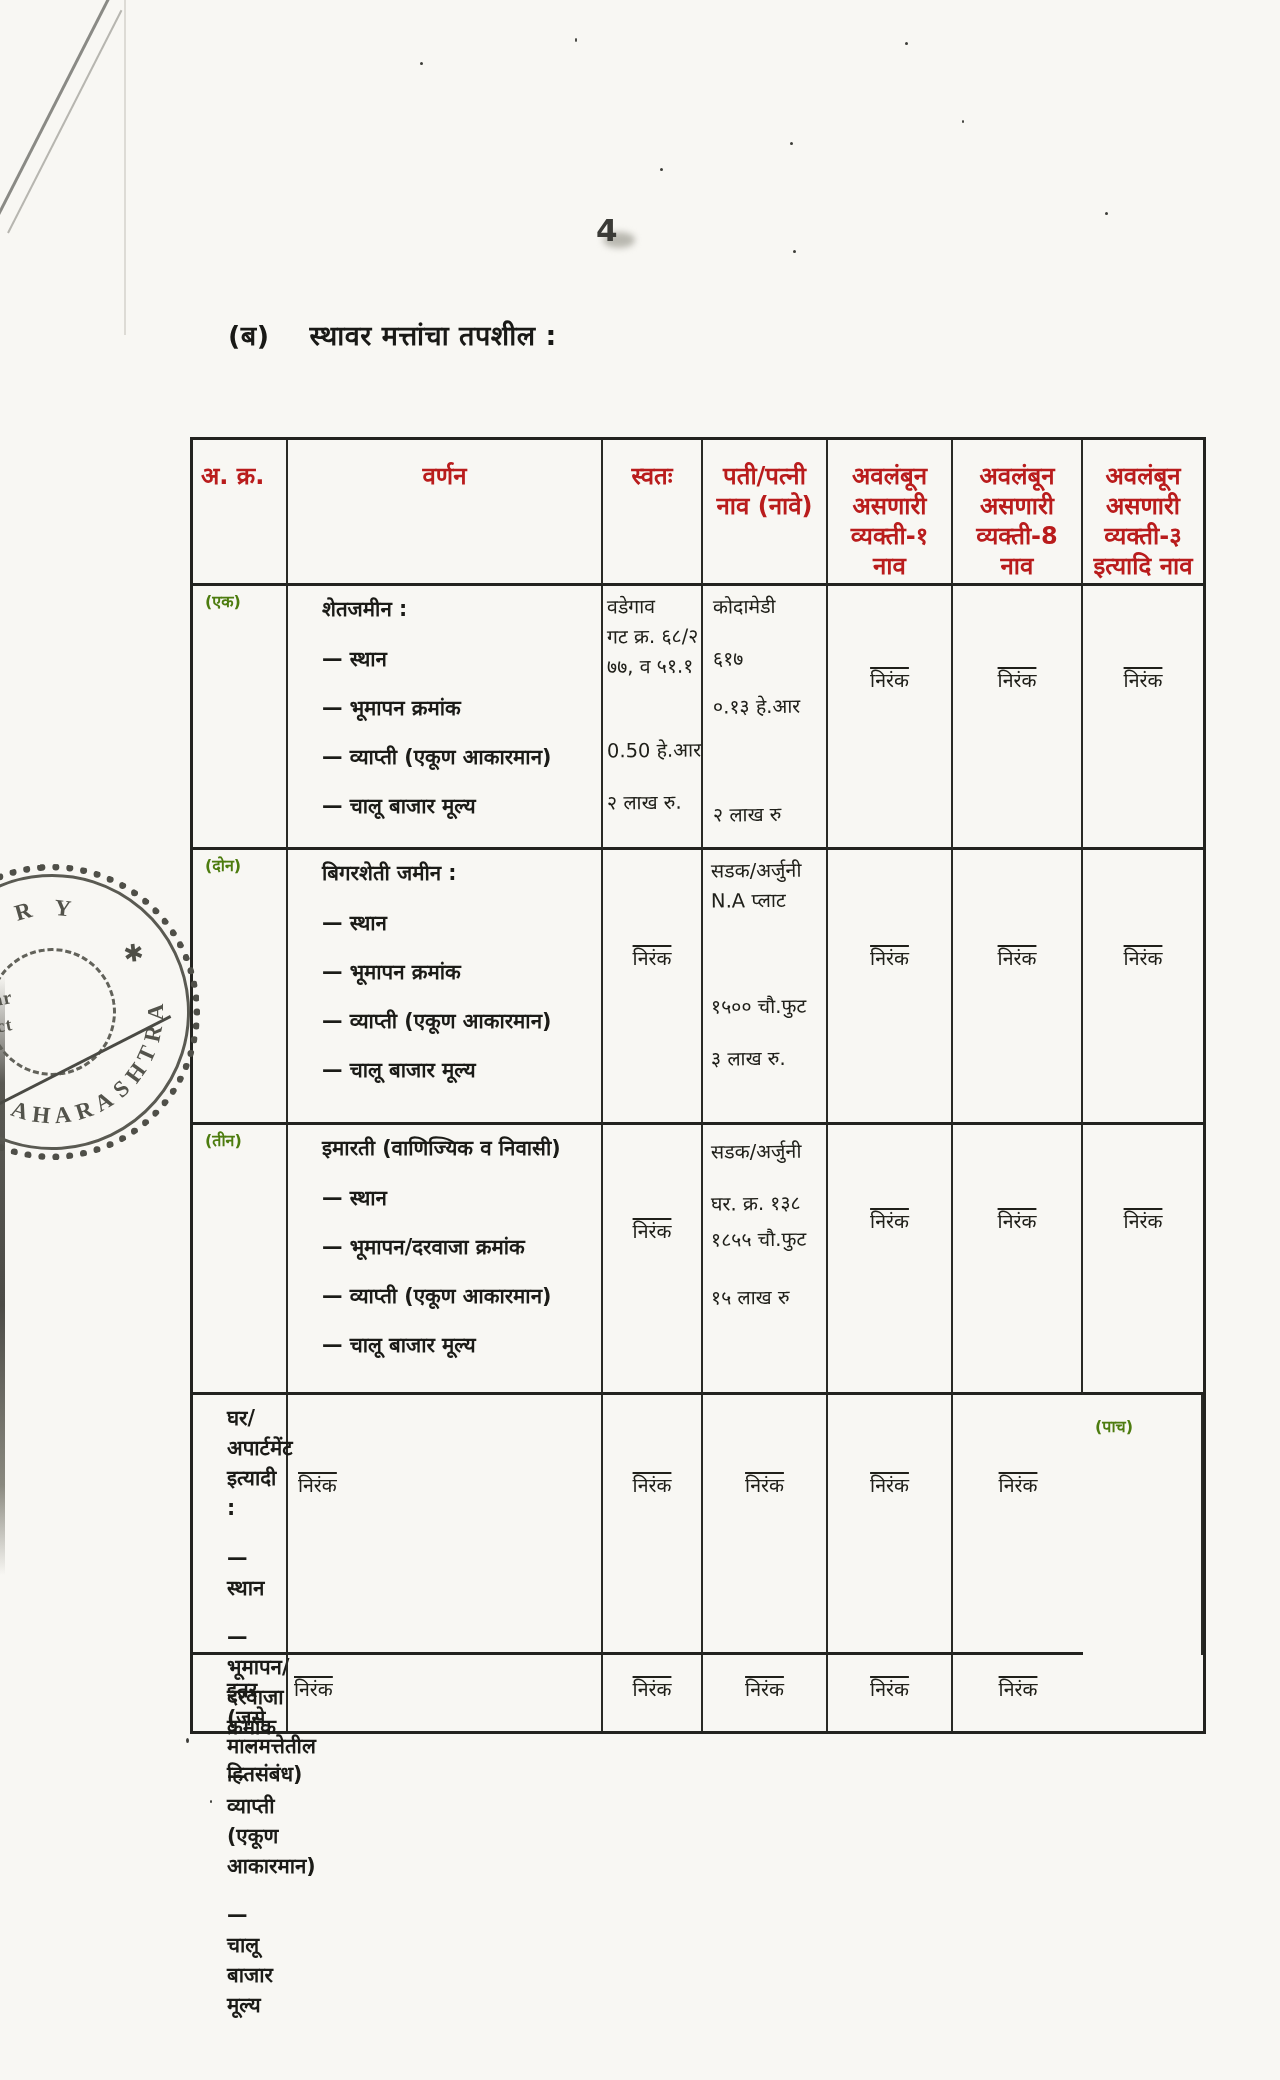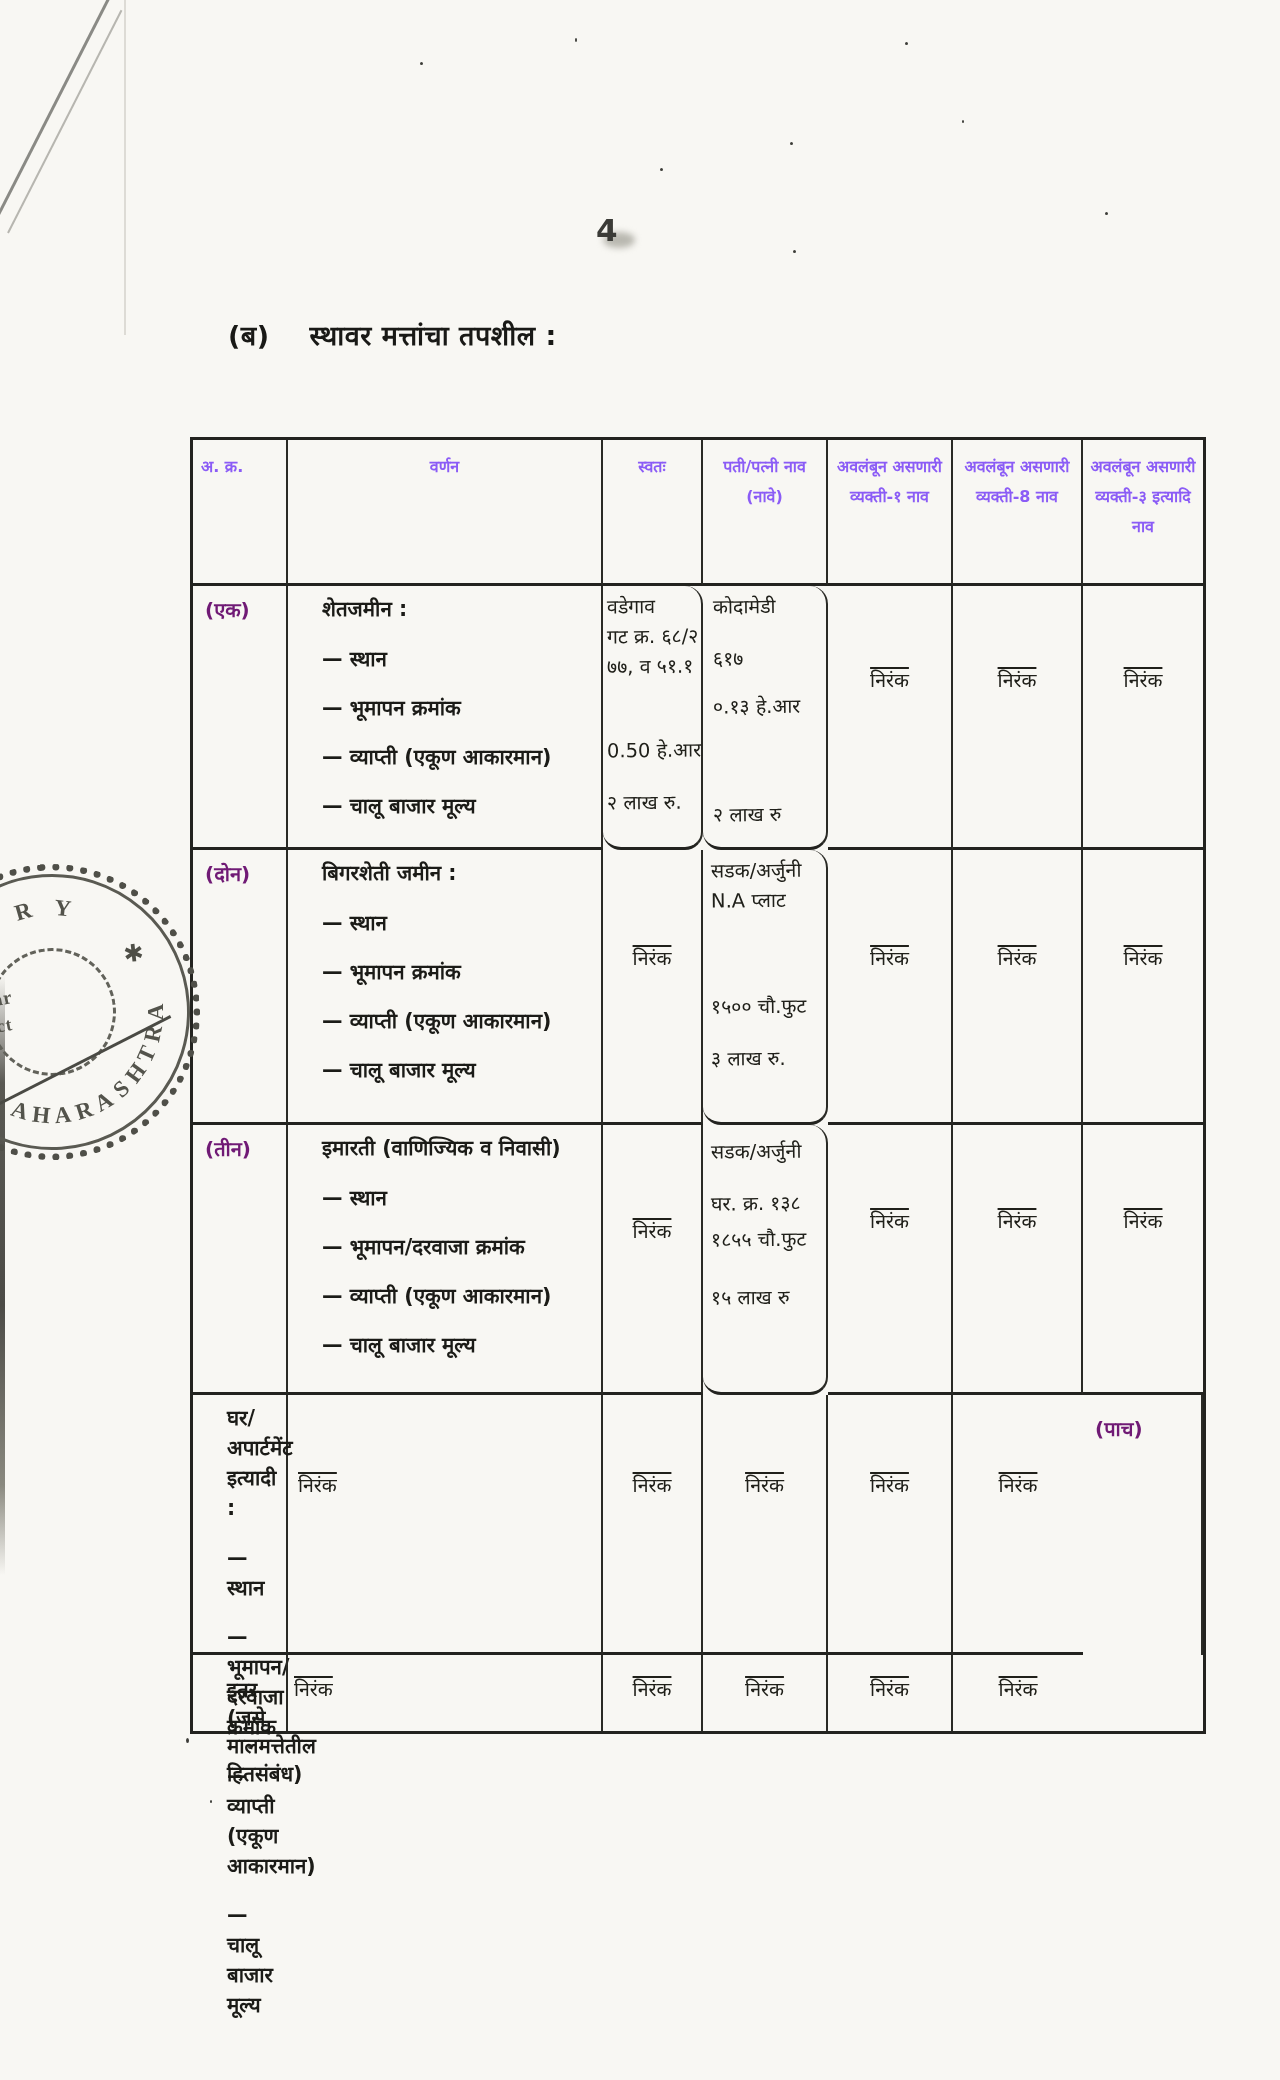--- a/index.html
+++ b/index.html
@@ -27,30 +27,30 @@
     position:absolute;left:190px;top:437px;
     display:grid;
     grid-template-columns:95px 315px 100px 125px 125px 130px 120px;
     grid-template-rows:146px 264px 275px 270px 260px 76px;
     border:3px solid #23231f;
     background:transparent;
   }
   .cell{border-right:2px solid #2a2a25;border-bottom:3px solid #23231f;position:relative;box-sizing:border-box;overflow:visible;}
   .cell.last-col{border-right:none;}
   .cell.last-row{border-bottom:none;}
-  .th{font-weight:bold;font-size:16px;text-align:center;padding:12px 4px 0 4px;line-height:30px;color:#8b5cf6;}
+  .th{font-weight:bold;font-size:24px;text-align:center;padding:21px 4px 0 4px;line-height:30px;color:#b91c1c;}
   .th.sr-h{text-align:left;padding-left:8px;}
-  .sr-cell{font-weight:bold;font-size:20px;padding:10px 0 0 12px;color:#701a75;}
+  .sr-cell{font-weight:bold;font-size:16px;padding:4px 0 0 12px;color:#4d7c0f;}
   .desc-cell{padding:8px 4px 0 34px;font-weight:bold;font-size:20.5px;color:#1b1b17;}
   .desc-title{margin-bottom:20px;line-height:30px;}
   .desc-item{margin-bottom:19px;line-height:30px;}
   .desc-mid{padding-top:20px;}
   
   .hw{font-size:19.5px;color:#20201a;line-height:26px;white-space:nowrap;transform:rotate(-.6deg);}
-  .hw-cell{padding:4px 0 0 4px;border-radius:18px;}
+  .hw-cell{padding:4px 0 0 4px;}
   .nk{text-decoration:overline;text-decoration-thickness:2px;text-underline-offset:2px;}
   .nk-cell{text-align:center;font-size:19.5px;color:#20201a;}
   .gap-xs{margin-top:4px;} .gap-s{margin-top:10px;} .gap-m{margin-top:26px;}
   .gap-l{margin-top:58px;} .gap-xl{margin-top:82px;}
   .pt-r1{padding-top:82px;} .pt-r2{padding-top:96px;} .pt-r3{padding-top:84px;}
   .pt-r3s{padding-top:94px;} .pt-r4{padding-top:78px;} .pt-r5{padding-top:22px;}
   
   .stamp{position:absolute;left:-98px;top:862px;width:300px;height:300px;color:#57574e;
          font-family:"Liberation Serif","DejaVu Serif",serif;transform:rotate(-4deg);}
   .stamp .ring-scallop{position:absolute;inset:2px;border:7px dotted #4f4f48;border-radius:50%;}

